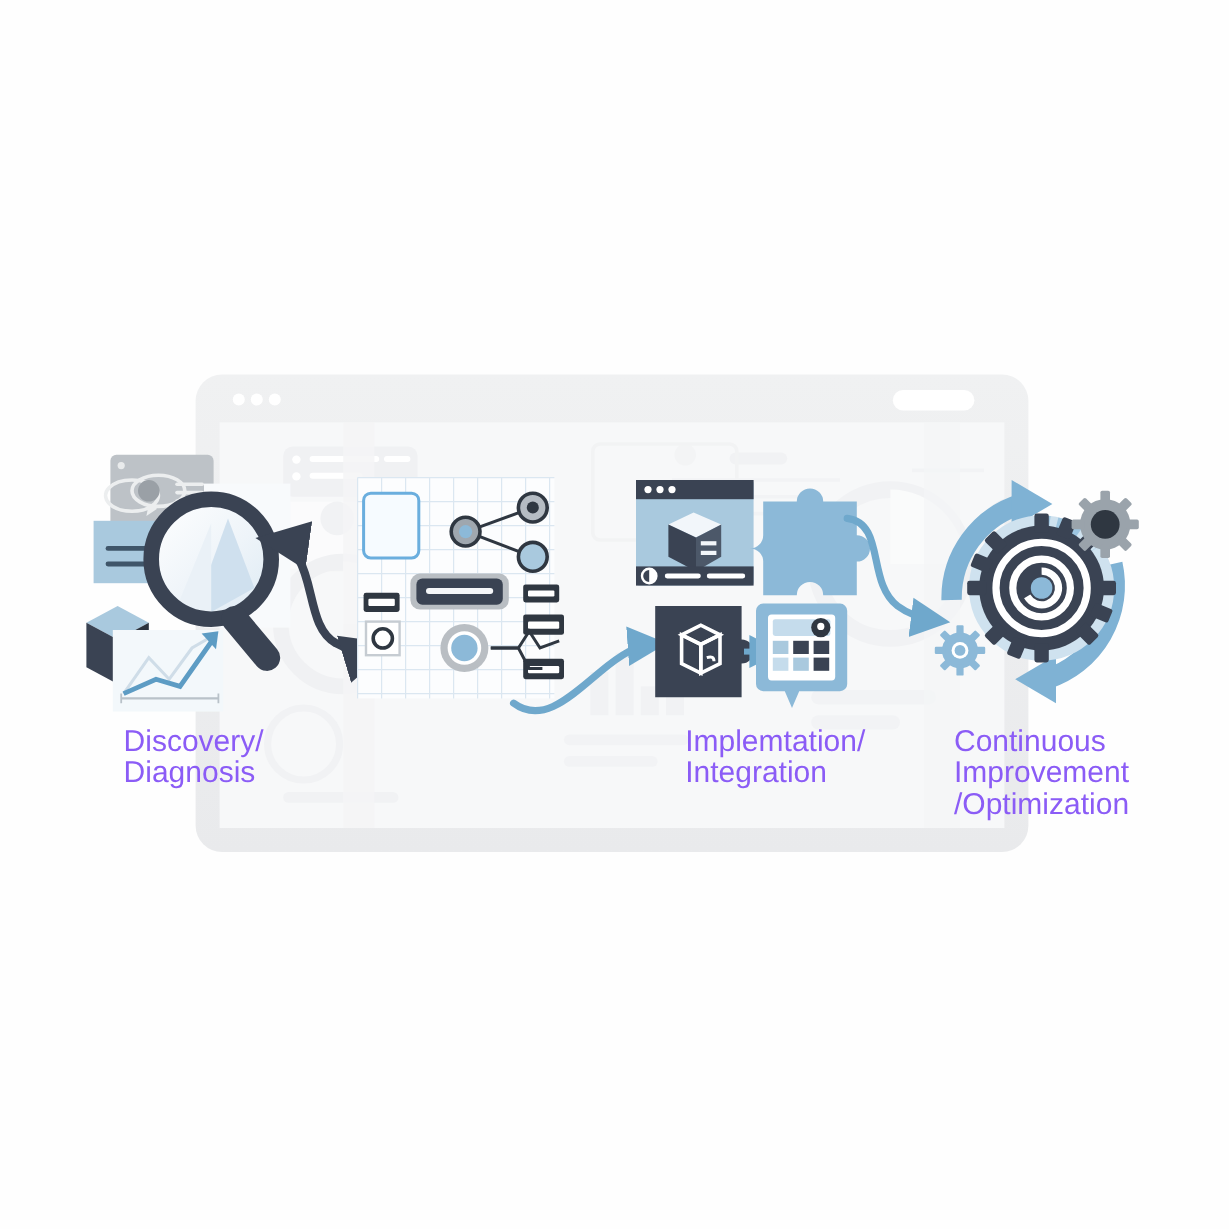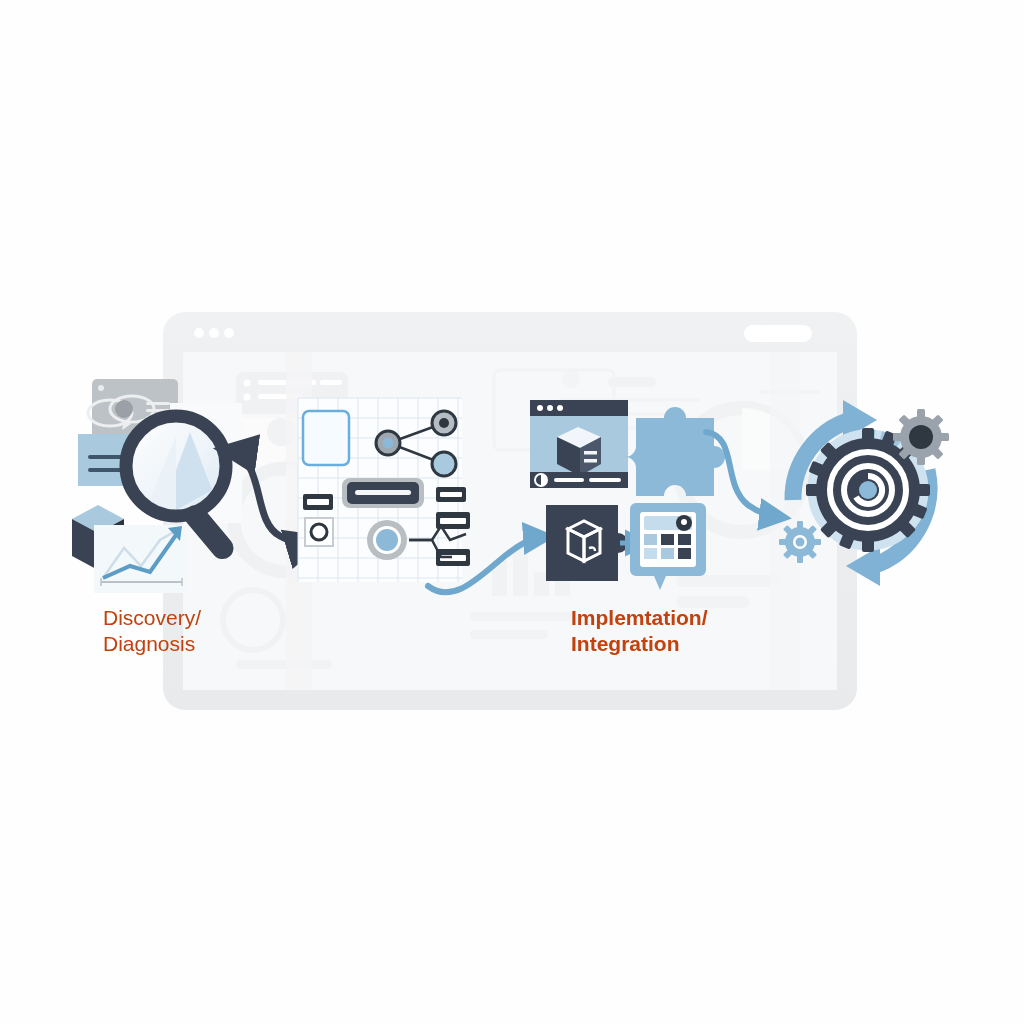--- a/index.html
+++ b/index.html
@@ -6,30 +6,30 @@
   body{
     width:1024px;height:1024px;
     background:#ffffff;
     font-family:"Liberation Sans", sans-serif;
     overflow:hidden;
   }
   #stage{position:relative;width:1024px;height:1024px;background:#fefefe;}
   #stage svg{position:absolute;top:0;left:0;}
   .phase-label{
     position:absolute;
-    color:#c2410c;
-    font-size:21px;
+    color:#8b5cf6;
+    font-size:25px;
     line-height:26px;
     font-family:"Liberation Sans", sans-serif;
     white-space:pre-line;
     text-align:left;
   }
   #lbl-discovery{left:103px;top:605px;}
   #lbl-design{left:331px;top:605px;}
-  #lbl-implementation{left:571px;top:605px;font-weight:bold;}
+  #lbl-implementation{left:571px;top:605px;}
   #lbl-continuous{left:795px;top:605px;}
 </style>
 </head>
 <body>
 
 <div id="stage">
 
 <svg width="1024" height="1024" viewBox="0 0 1024 1024">
   <defs>
     <linearGradient id="frameGrad" x1="0" y1="0" x2="0" y2="1">
@@ -375,14 +375,17 @@
       <circle r="7" fill="#ffffff"></circle>
       <circle r="4.5" fill="#8cb9d8"></circle>
     </g>
   </g>
 </svg>
 
 <div class="phase-label" id="lbl-discovery">Discovery/
 Diagnosis</div>
 <div class="phase-label" id="lbl-implementation">Implemtation/
 Integration</div>
+<div class="phase-label" id="lbl-continuous">Continuous
+Improvement
+/Optimization</div>
 
 </div>
 
 </body></html>

